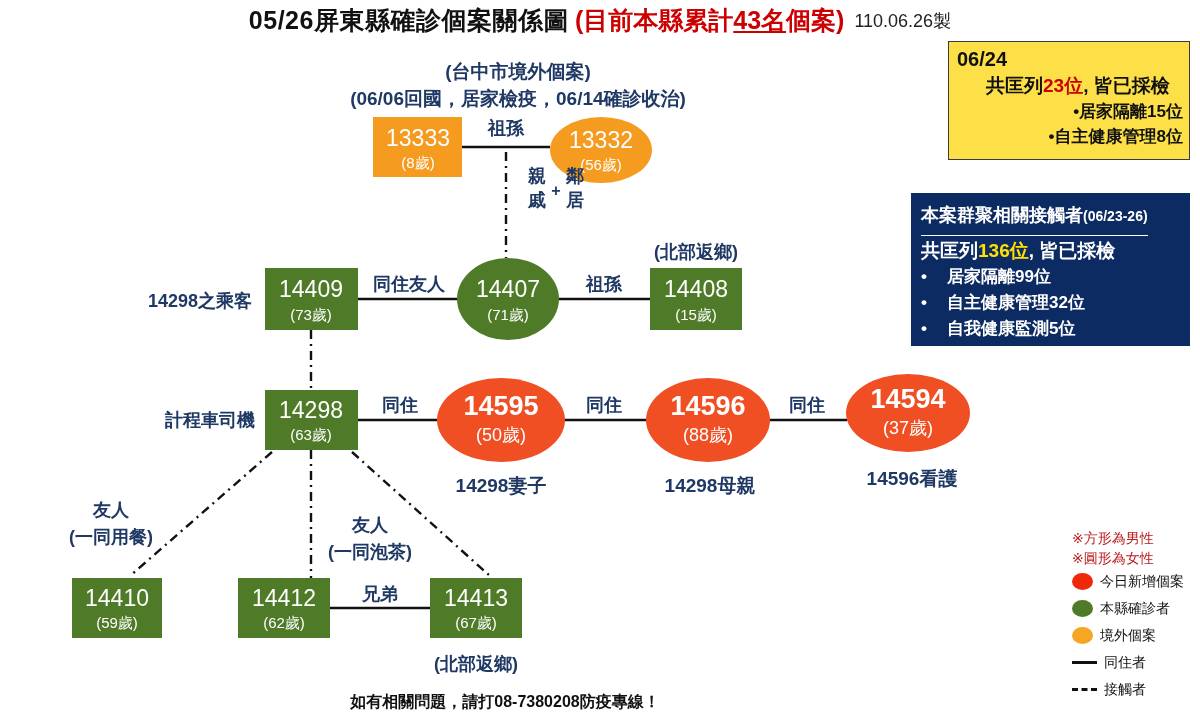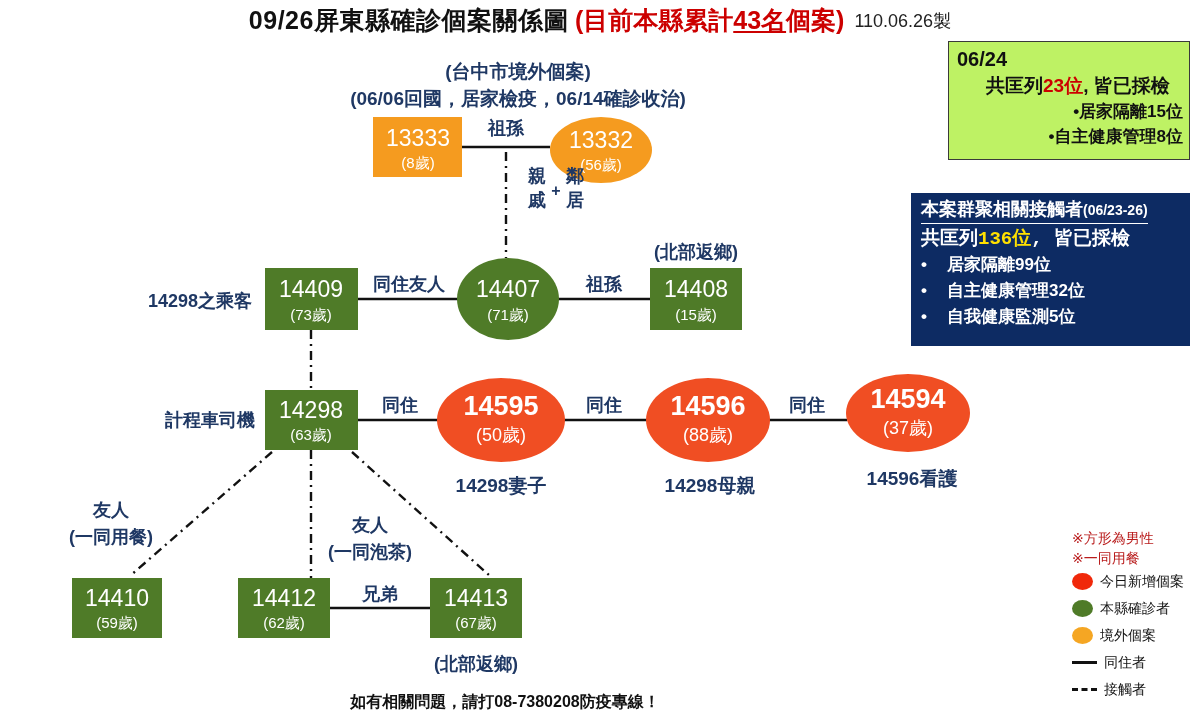--- a/index.html
+++ b/index.html
@@ -27,40 +27,40 @@
   }
   .title-red u{text-decoration:underline;}
   .title-stamp{
     font-size:18px;font-weight:normal;color:#222222;margin-left:10px;
     vertical-align:2px;
   }
 
   
   .box-white{
     position:absolute;left:948px;top:41px;width:242px;height:119px;
-    background:#bef264;border:1.5px solid #3a3a3a;
+    background:#fde047;border:1.5px solid #3a3a3a;
     box-sizing:border-box;padding:4px 6px 0 8px;
   }
   .bw-date{font-size:20px;font-weight:bold;color:#111;line-height:26px;}
   .bw-line{font-size:19px;font-weight:bold;color:#111;line-height:27px;white-space:nowrap;margin-left:29px;}
   .bw-line .num{color:#cc0000;}
   .bw-li{font-size:17px;font-weight:bold;color:#111;line-height:25px;white-space:nowrap;text-align:right;}
   .bw-li .dot{display:inline-block;width:22px;}
 
   .box-blue{
     position:absolute;left:911px;top:193px;width:279px;height:153px;
     background:#0d2b63;box-sizing:border-box;padding:4px 4px 0 10px;
     color:#ffffff;
   }
   .bb-head{
-    font-size:18px;font-weight:bold;line-height:24px;white-space:nowrap;
+    font-size:18px;font-weight:bold;line-height:36px;white-space:nowrap;
     border-bottom:1.5px solid #ffffff;display:inline-block;padding-bottom:1px;
   }
   .bb-head .small{font-size:14px;}
-  .bb-line{font-size:19px;font-weight:bold;line-height:26px;white-space:nowrap;margin-top:2px;font-family:Liberation Mono, monospace;}
+  .bb-line{font-size:19px;font-weight:bold;line-height:26px;white-space:nowrap;margin-top:2px;}
   .bb-line .num{color:#ffe000;}
   .bb-li{font-size:17px;font-weight:bold;line-height:26px;white-space:nowrap;}
   .bb-li .dot{display:inline-block;width:26px;}
 
   
   svg#diagram{position:absolute;left:0;top:0;width:1200px;height:721px;}
   .nd-id{font-family:"Liberation Sans","DejaVu Sans",sans-serif;fill:#ffffff;text-anchor:middle;}
   .nd-age{font-family:"Liberation Sans","DejaVu Sans",sans-serif;fill:#ffffff;text-anchor:middle;}
   .lbl{font-family:"Liberation Sans","DejaVu Sans",sans-serif;fill:#1f3864;font-weight:bold;}
   .edge-solid{stroke:#111111;stroke-width:2.6;}
@@ -80,21 +80,21 @@
     position:absolute;left:0;top:692px;width:1010px;text-align:center;
     font-size:16px;font-weight:bold;color:#111111;white-space:nowrap;
   }
 </style>
 </head>
 <body>
 
 <div id="root">
 
   <div class="title-bar">
-    <span class="title-main">09/26屏東縣確診個案關係圖</span><span class="title-red"><span>(目前本縣累計</span><u>43名</u><span>個案)</span></span><span class="title-stamp">110.06.26製</span>
+    <span class="title-main">05/26屏東縣確診個案關係圖</span><span class="title-red"><span>(目前本縣累計</span><u>43名</u><span>個案)</span></span><span class="title-stamp">110.06.26製</span>
   </div>
 
   <div class="box-white">
     <div class="bw-date">06/24</div>
     <div class="bw-line"><span>共匡列</span><span class="num">23位</span><span>, 皆已採檢</span></div>
     <div class="bw-li"><span class="dot">•</span><span>居家隔離15位</span></div>
     <div class="bw-li"><span class="dot">•</span><span>自主健康管理8位</span></div>
   </div>
 
   <div class="box-blue">
@@ -192,21 +192,21 @@
     <text class="lbl" x="409" y="290" font-size="18" text-anchor="middle">同住友人</text>
     <text class="lbl" x="604" y="290" font-size="18" text-anchor="middle">祖孫</text>
     <text class="lbl" x="400" y="411" font-size="18" text-anchor="middle">同住</text>
     <text class="lbl" x="604" y="411" font-size="18" text-anchor="middle">同住</text>
     <text class="lbl" x="807" y="411" font-size="18" text-anchor="middle">同住</text>
     <text class="lbl" x="380" y="600" font-size="18" text-anchor="middle">兄弟</text>
   </svg>
 
   <div class="legend">
     <div class="lg-note">※方形為男性</div>
-    <div class="lg-note">※一同用餐</div>
+    <div class="lg-note">※圓形為女性</div>
 
     <div class="lg-row">
       <span class="lg-swatch" style="background:#f0280a"></span>
       <span class="lg-text">今日新增個案</span>
     </div>
     <div class="lg-row">
       <span class="lg-swatch" style="background:#4f7b28"></span>
       <span class="lg-text">本縣確診者</span>
     </div>
     <div class="lg-row">

